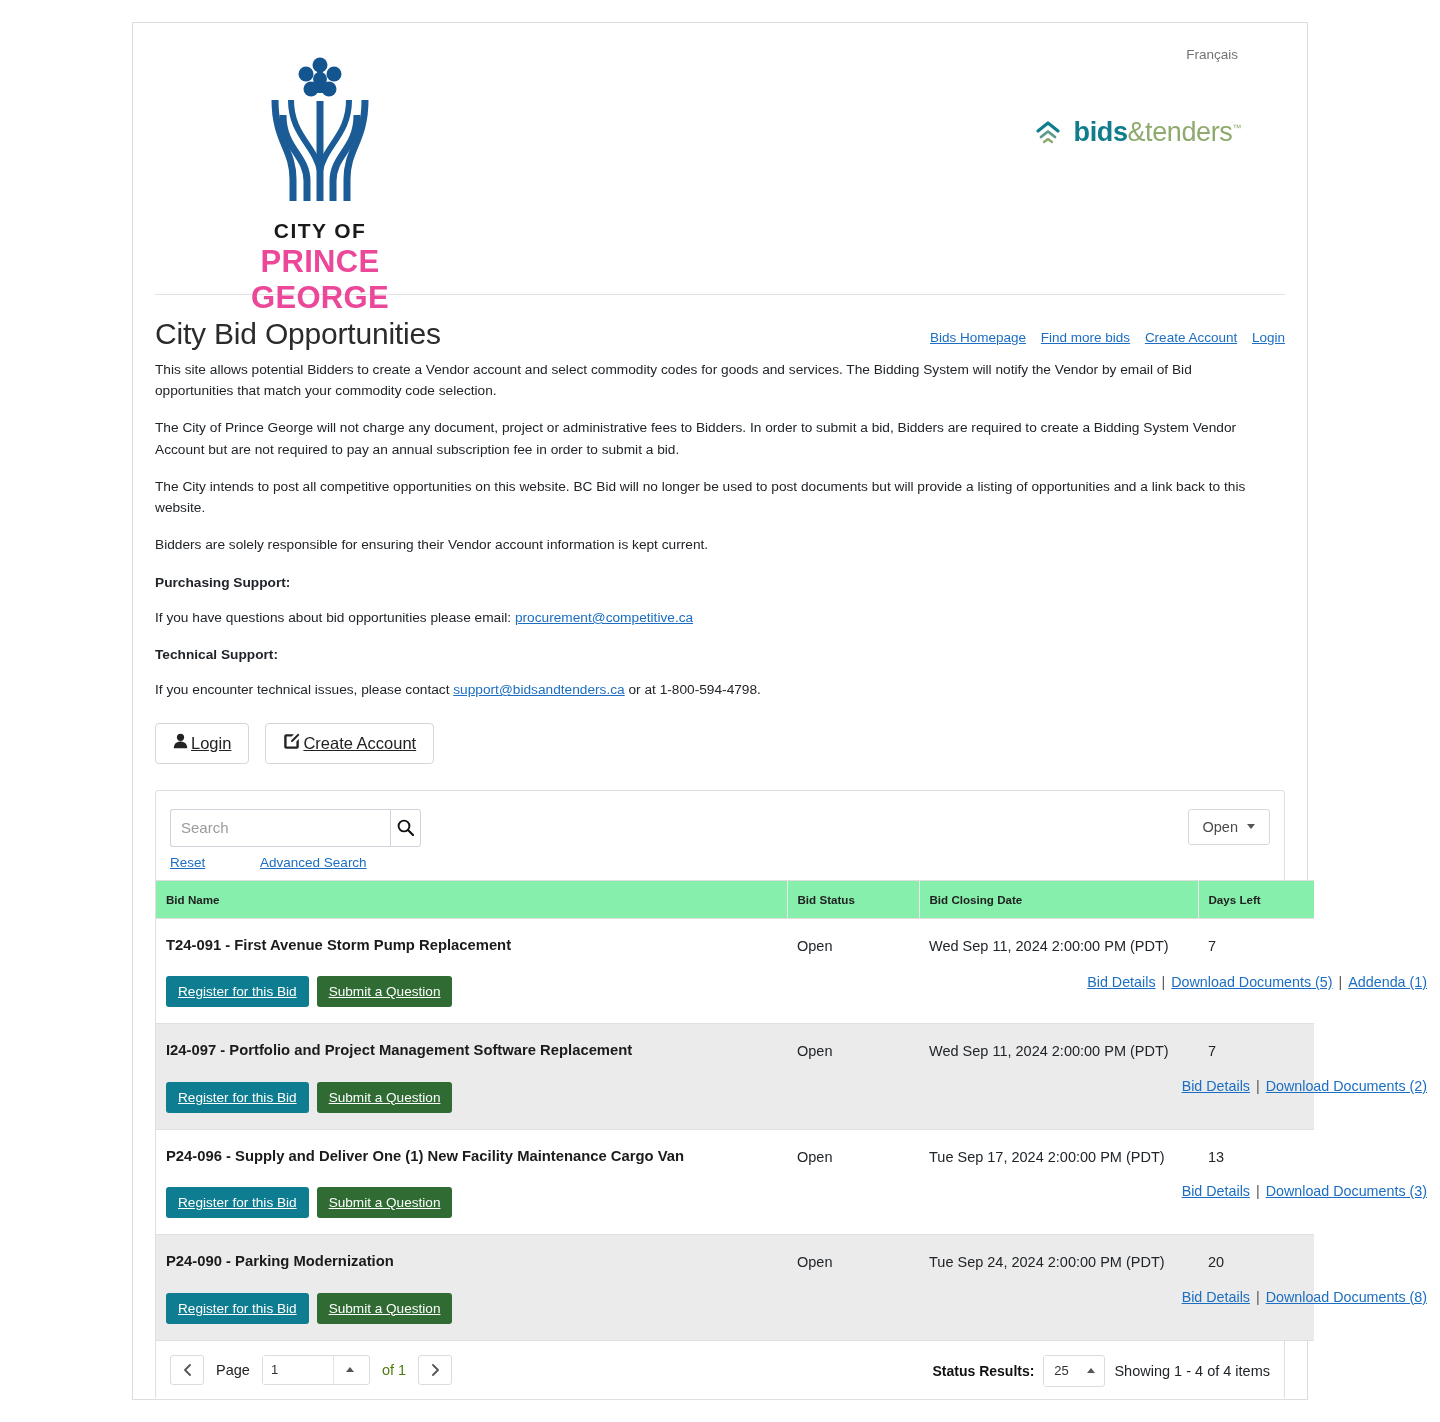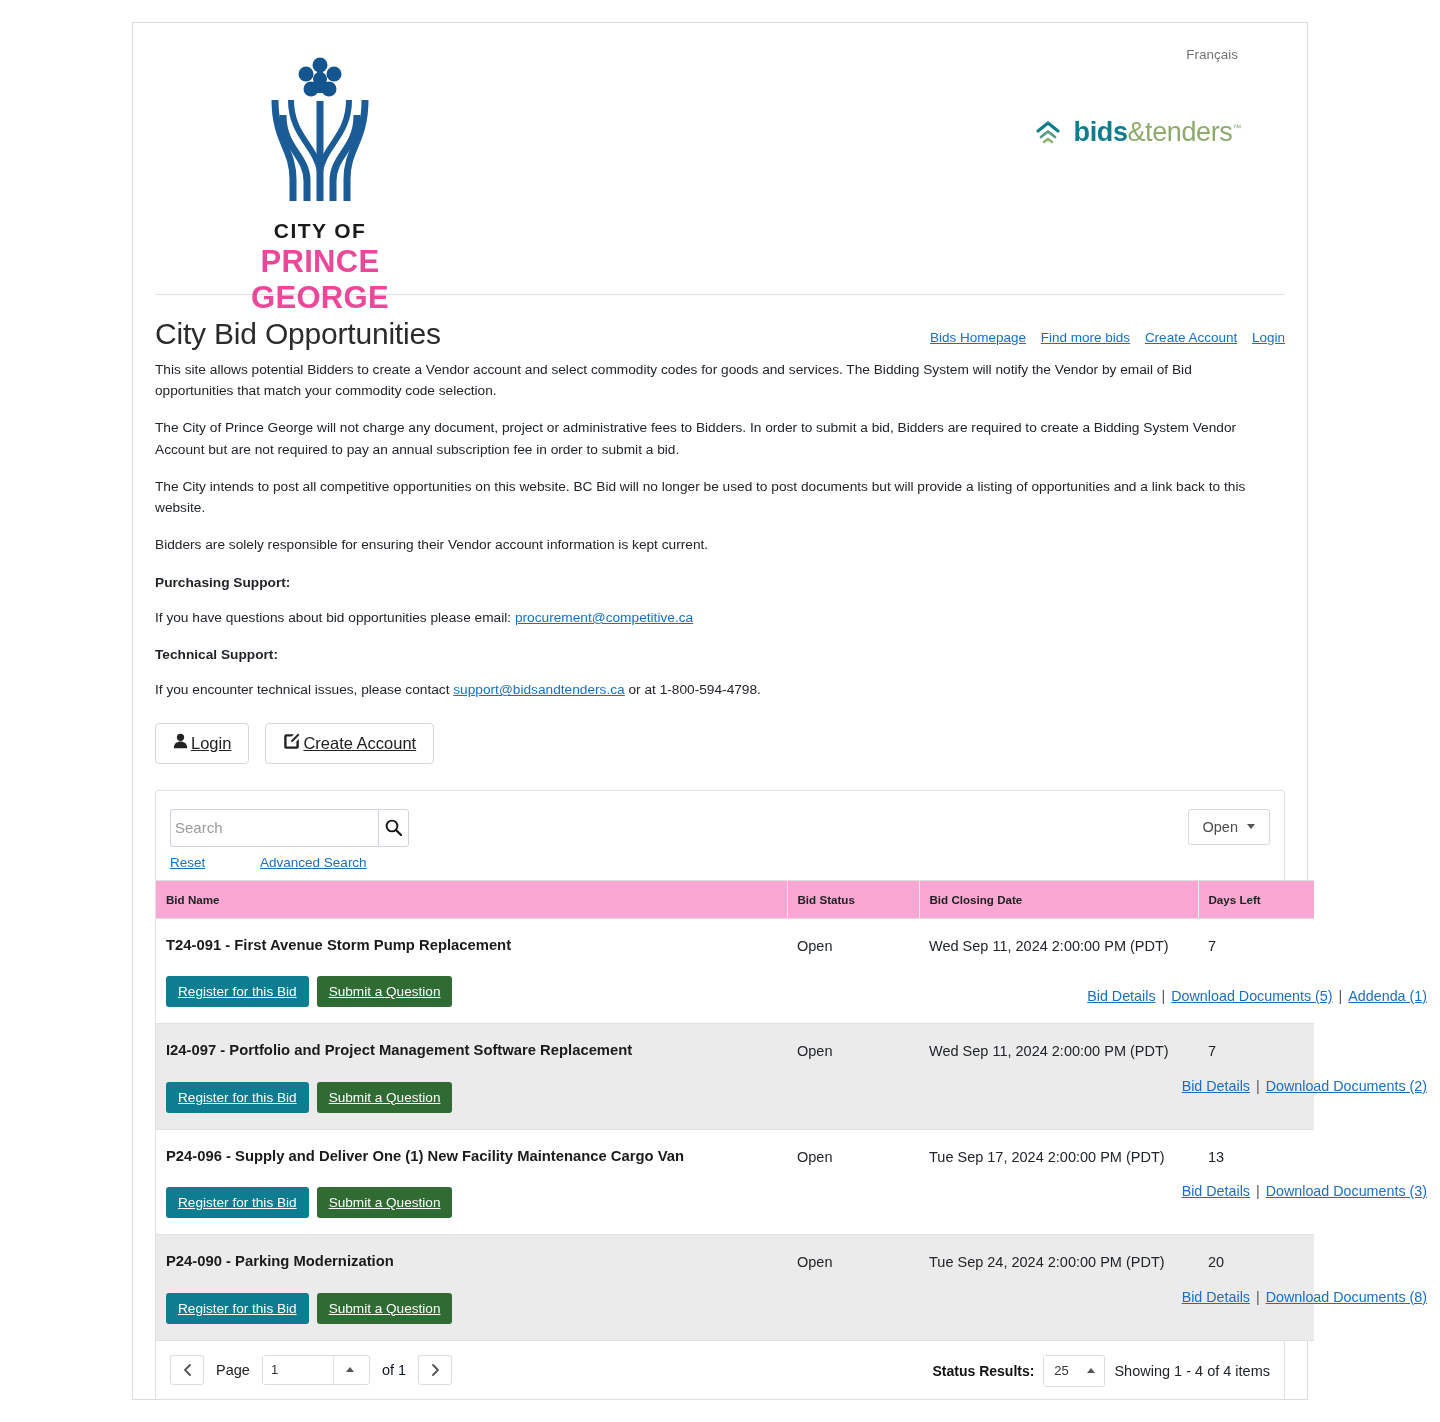--- a/index.html
+++ b/index.html
@@ -108,21 +108,21 @@
   .list-toolbar {
     position: relative;
     padding: 18px 14px 10px 14px;
     min-height: 74px;
   }
   .search-wrap { display: flex; width: 198px; }
   .search-input {
     flex: 1; height: 38px;
     border: 1px solid #ced4da; border-right: none;
     border-radius: 3px 0 0 3px;
-    padding: 0 4px; font-size: 15px;
+    padding: 0 10px; font-size: 15px;
     color: #333; outline: none;
     font-family: "Liberation Sans", sans-serif;
   }
   .search-input::placeholder { color: #9b9b9b; }
   .search-btn {
     width: 42px; height: 38px;
     background: #fff;
     border: 1px solid #ced4da;
     border-radius: 0 3px 3px 0;
     cursor: pointer;
@@ -141,21 +141,21 @@
   }
   .caret-dn {
     width: 0; height: 0;
     border-left: 4.5px solid transparent;
     border-right: 4.5px solid transparent;
     border-top: 5px solid #555;
   }
 
   table.bids { width: 100%; border-collapse: collapse; table-layout: fixed; }
   table.bids th {
-    background: #f9a8d4;
+    background: #86efac;
     border-top: 1px solid #dfdfdf;
     border-bottom: 1px solid #dfdfdf;
     border-left: 1px solid #ececec;
     font-size: 11.6px; font-weight: 700;
     text-align: left; color: #222;
     padding: 12px 10px;
     height: 38px;
   }
   table.bids th:first-child { border-left: none; }
   .col-name   { width: 631px; }
@@ -230,21 +230,21 @@
     border-left: 1px solid #e4e4e4;
     display: flex; align-items: center; justify-content: center;
     cursor: pointer;
   }
   .caret-up {
     width: 0; height: 0;
     border-left: 4.5px solid transparent;
     border-right: 4.5px solid transparent;
     border-bottom: 5px solid #555;
   }
-  .pg-of { font-size: 14.5px; margin: 0 12px; color: #0f172a; }
+  .pg-of { font-size: 14.5px; margin: 0 12px; color: #4d7c0f; }
   .pager-right {
     position: absolute; right: 14px; top: 14px;
     display: flex; align-items: center; gap: 9px;
   }
   .limit-lbl { font-size: 14px; font-weight: 700; color: #111; }
   .limit-wrap {
     display: flex; align-items: center;
     border: 1px solid #dcdcdc; border-radius: 3px;
     height: 32px; background: #fff;
   }
@@ -390,21 +390,21 @@
             <th class="col-days">Days Left</th>
           </tr>
         </thead>
         <tbody id="bids-body">
             <tr class="bid-row row-norm">
               <td class="cell" style="position: relative;">
                 <div class="bid-title">T24-091 - First Avenue Storm Pump Replacement</div>
                 <div class="row-actions" style="position: relative;">
                   <button class="btn-reg" style="background:#0f7d91"><span class="u">Register for this Bid</span></button>
                   <button class="btn-quest" style="background:#2f6b33"><span class="u">Submit a Question</span></button>
-                  <div class="row-links" style="position: absolute; right: -640px; top: 34px; padding: 0px;"><a>Bid Details</a><span class="sep">|</span><a>Download Documents (5)</a><span class="sep">|</span><a>Addenda (1)</a></div>
+                  <div class="row-links" style="position: absolute; right: -640px; top: 20px; padding: 0px;"><a>Bid Details</a><span class="sep">|</span><a>Download Documents (5)</a><span class="sep">|</span><a>Addenda (1)</a></div>
                 </div>
               </td>
               <td class="cell">
                 <div class="cell-txt">Open</div>
               </td>
               <td class="cell">
                 <div class="cell-txt">Wed Sep 11, 2024 2:00:00 PM (PDT)</div>
               </td>
               <td class="cell">
                 <div class="cell-txt">7</div>

